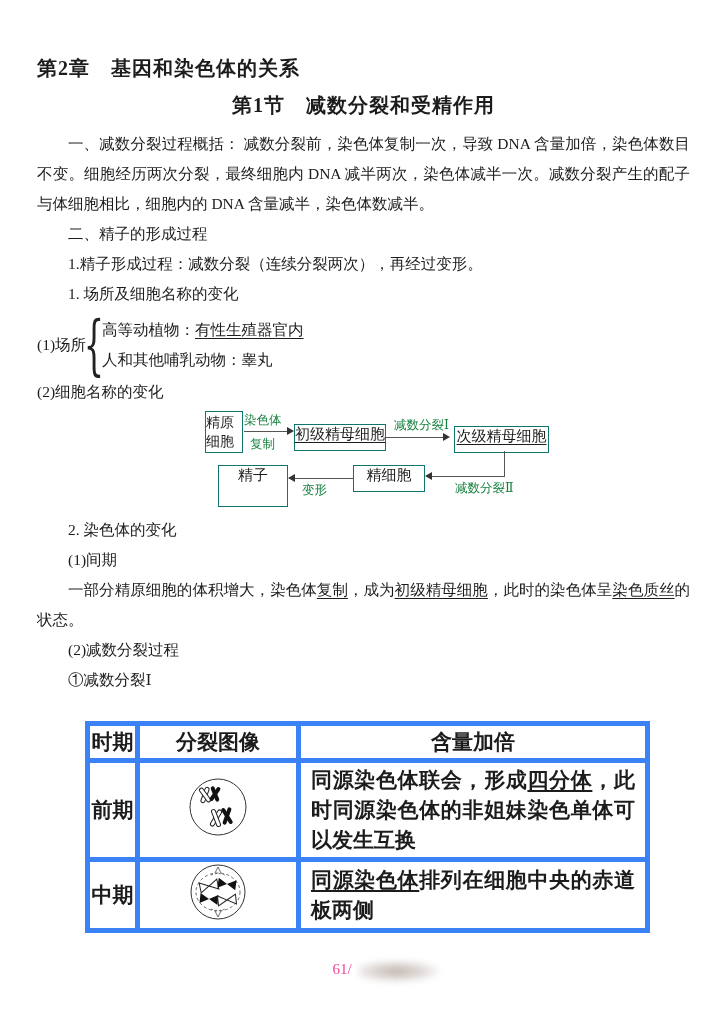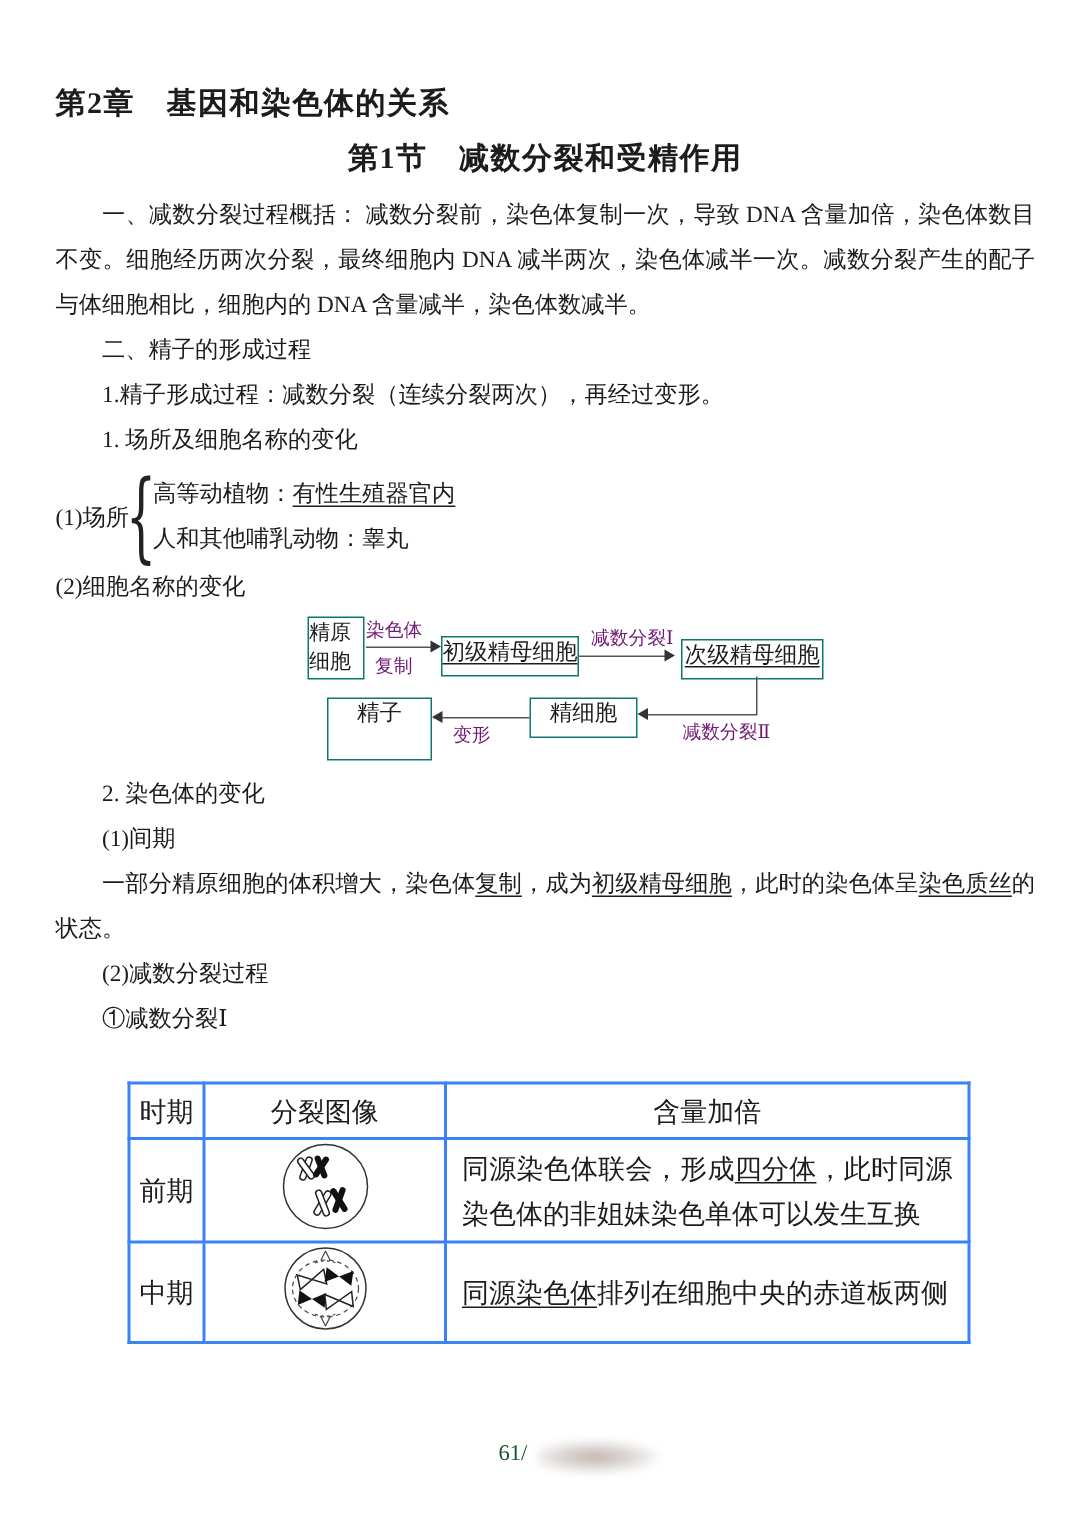--- a/index.html
+++ b/index.html
@@ -32,48 +32,48 @@
   .place-lines{font-size:15.5px;line-height:30px;}
 
   
   .diagram{position:relative;height:100px;margin-top:2px;}
   .dbox{
     position:absolute;border:1px solid #0f766e;background:#fff;
     display:flex;align-items:flex-start;justify-content:center;
     font-size:15px;box-sizing:border-box;
   }
   .dbox.two-line{flex-direction:column;font-size:14px;line-height:19px;}
-  .dlabel{position:absolute;font-size:12.5px;white-space:nowrap;color:#701a75;}
+  .dlabel{position:absolute;font-size:12.5px;white-space:nowrap;color:#15803d;}
   .hline{position:absolute;height:1px;background:#555;}
   .vline{position:absolute;width:1px;background:#555;}
   .arr-r{position:absolute;width:0;height:0;border-top:4px solid transparent;border-bottom:4px solid transparent;border-left:7px solid #333;}
   .arr-l{position:absolute;width:0;height:0;border-top:4px solid transparent;border-bottom:4px solid transparent;border-right:7px solid #333;}
 
   
   table.meiosis{
     border-collapse:collapse;margin:26px 0 0 48px;
     table-layout:fixed;width:560px;
   }
   table.meiosis th,table.meiosis td{
-    border:2px solid #3b82f6;font-weight:normal;
-    font-size:18px;box-sizing:border-box;
+    border:5px solid #3b82f6;font-weight:bold;
+    font-size:21px;box-sizing:border-box;
   }
   table.meiosis th{height:37px;text-align:center;}
   td.period{text-align:center;}
   td.img-cell{text-align:center;vertical-align:middle;}
   td.behavior{padding:2px 10px;line-height:30px;text-align:justify;}
   .col-period{width:50px;}
   .col-image{width:161px;}
   .col-behavior{width:349px;}
   tr.row-prophase{height:66px;}
   tr.row-metaphase{height:62px;}
 
   
   .footer{position:absolute;left:0;top:960px;width:100%;text-align:center;}
-  .page-num{font-size:15px;color:#14532d;display:inline-block;transform:translateX(-22px);}
+  .page-num{font-size:15px;color:#ec4899;display:inline-block;transform:translateX(-22px);}
   .smudge{
     position:absolute;left:358px;top:956px;width:110px;height:34px;
     background:radial-gradient(ellipse 55% 45% at 35% 45%,rgba(140,115,100,0.55),rgba(160,150,145,0.25) 55%,transparent 75%);
     filter:blur(3px);
   }
 </style>
 </head>
 <body>
 
 <div class="page">

